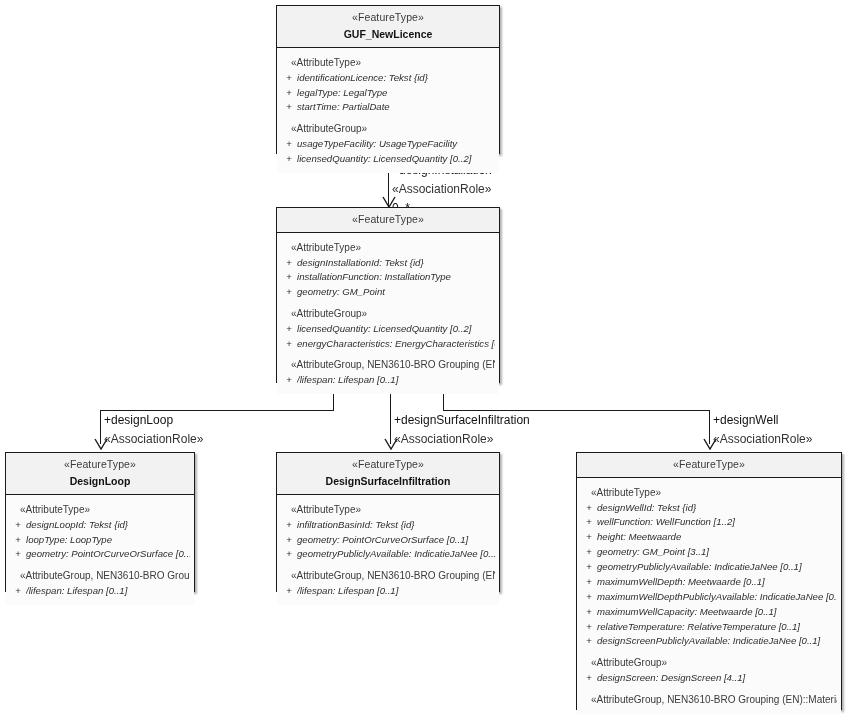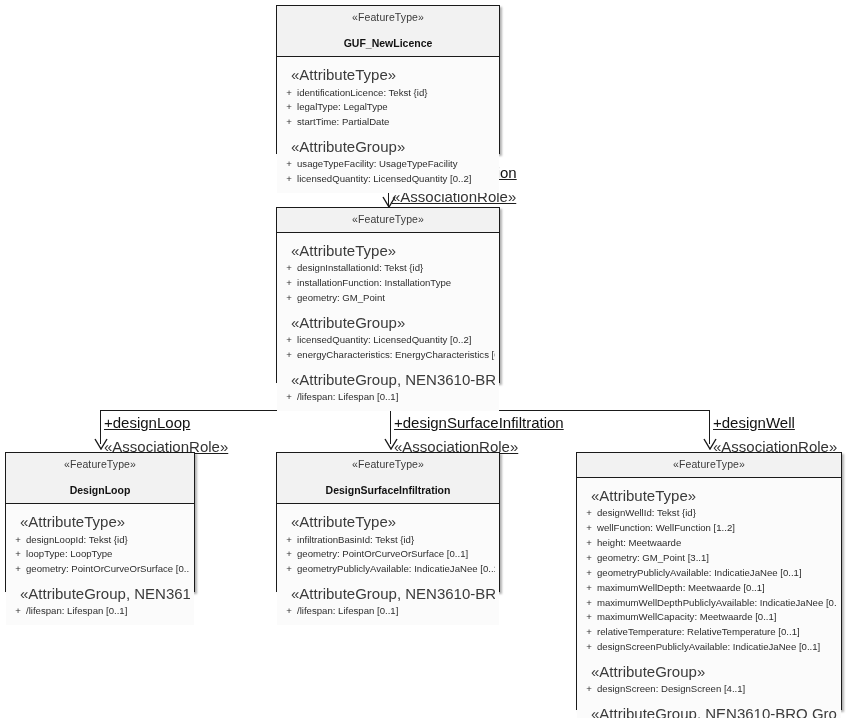--- a/index.html
+++ b/index.html
@@ -42,29 +42,29 @@
     font-size: 10.5px;
     color: #3b3b3b;
     letter-spacing: 0.1px;
     white-space: nowrap;
   }
   .class-name {
     font-size: 10.5px;
     font-weight: bold;
     color: #121212;
     white-space: nowrap;
-    margin-top: 13px;
+    margin-top: 4px;
   }
   .uml-body {
     box-sizing: border-box;
     background: #fbfbfb;
     padding: 6px 4px 6px 4px;
   }
   .group-label {
-    font-size: 15px;
+    font-size: 10px;
     color: #3b3b3b;
     padding: 3px 0 2px 10px;
     white-space: nowrap;
     overflow: hidden;
     line-height: 1.15;
   }
   .attr-row {
     display: flex;
     font-size: 9.6px;
     color: #2d2d2d;
@@ -75,20 +75,21 @@
   .attr-vis {
     width: 16px;
     flex: 0 0 16px;
     text-align: center;
     color: #2d2d2d;
   }
   .attr-text {
     flex: 1 1 auto;
     overflow: hidden;
     text-overflow: clip;
+    font-style: italic;
   }
   .group-gap { height: 5px; }
 
   
   .conn {
     position: absolute;
     background: #1a1a1a;
     z-index: 1;
   }
   .conn-v { width: 1.4px; }
@@ -98,25 +99,24 @@
     position: absolute;
     z-index: 2;
     width: 14px;
     height: 12px;
   }
 
   
   .assoc-label {
     position: absolute;
     z-index: 3;
-    font-size: 15px;
+    font-size: 12px;
     color: #1d1d1d;
     line-height: 1.58;
     white-space: nowrap;
-    text-decoration: underline;
   }
   .assoc-label .role { color: #111111; }
   .assoc-label .stereo { color: #333333; }
   .assoc-label .mult { color: #111111; }
 </style>
 </head>
 <body>
 
 <div id="canvas">
 

